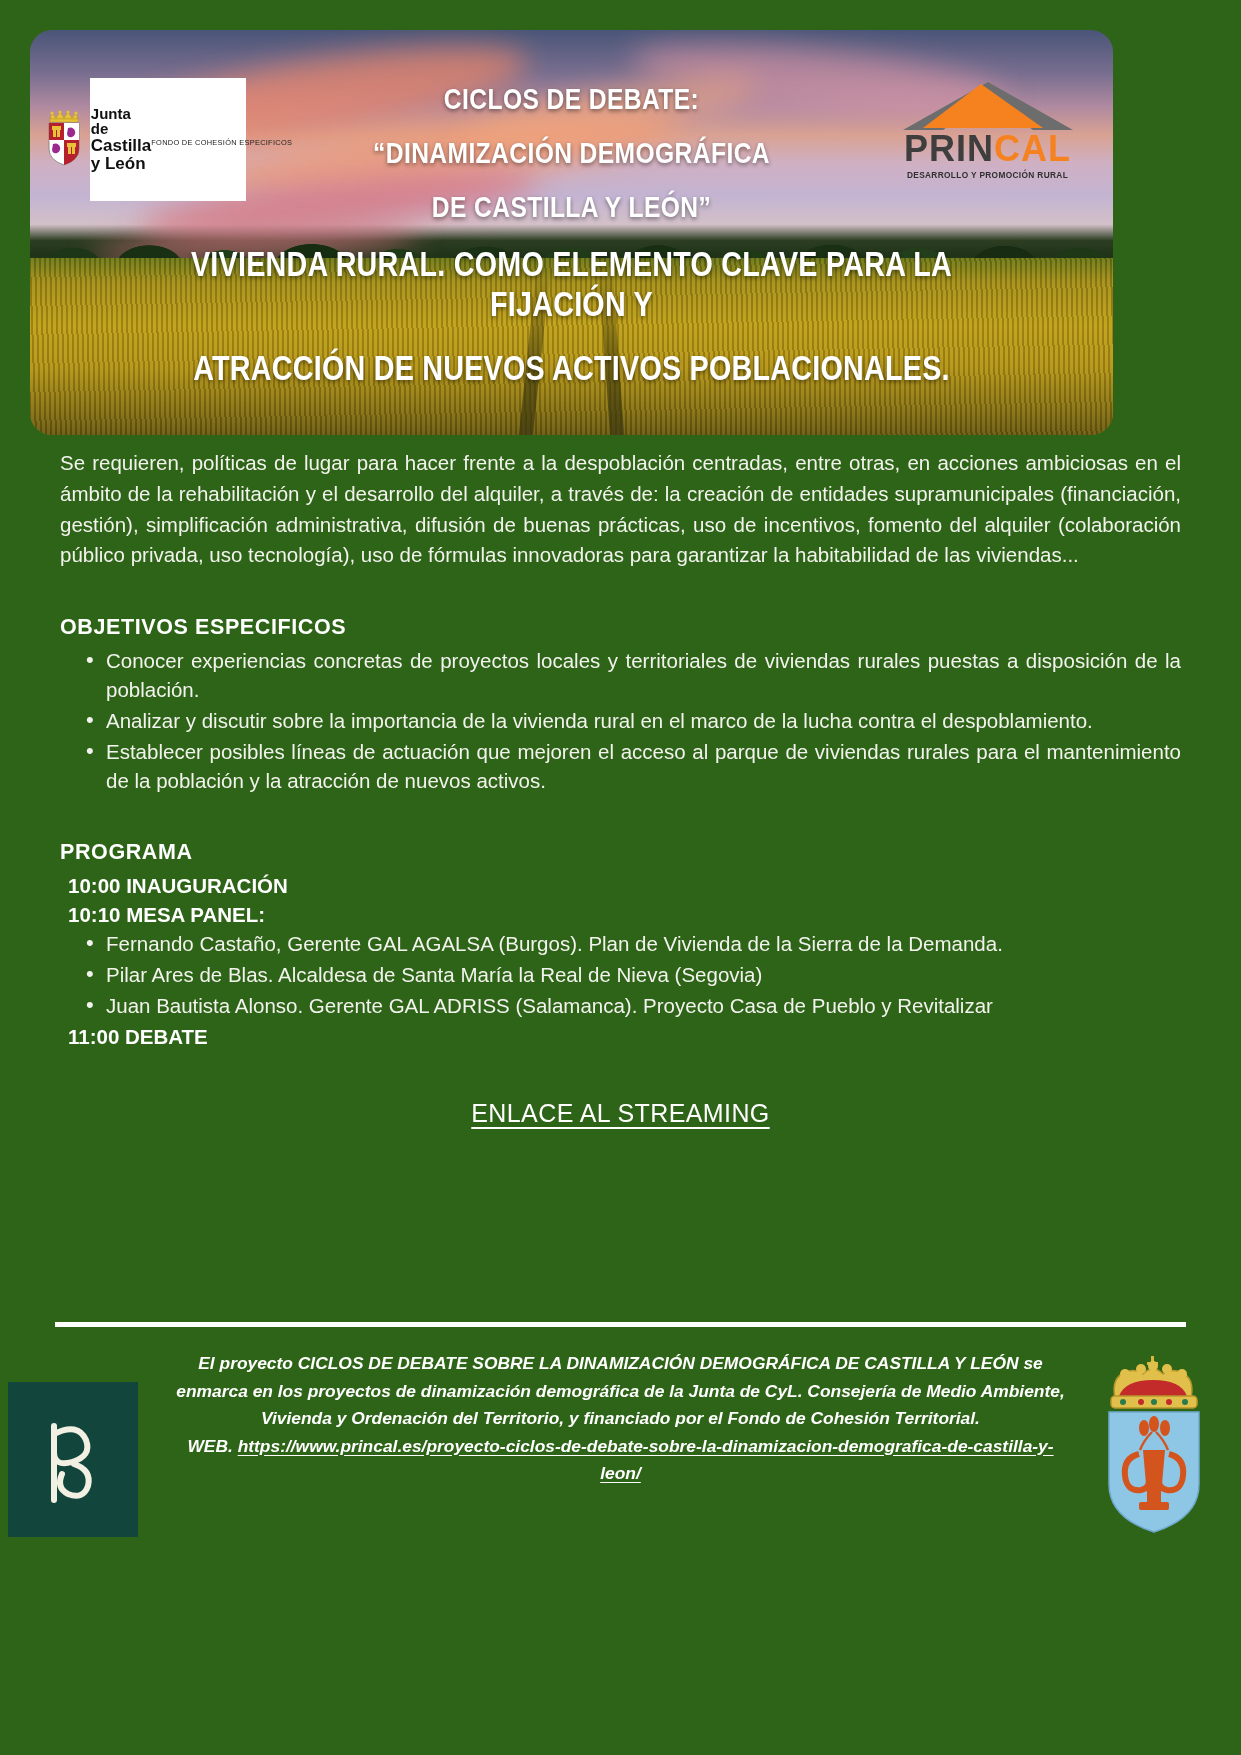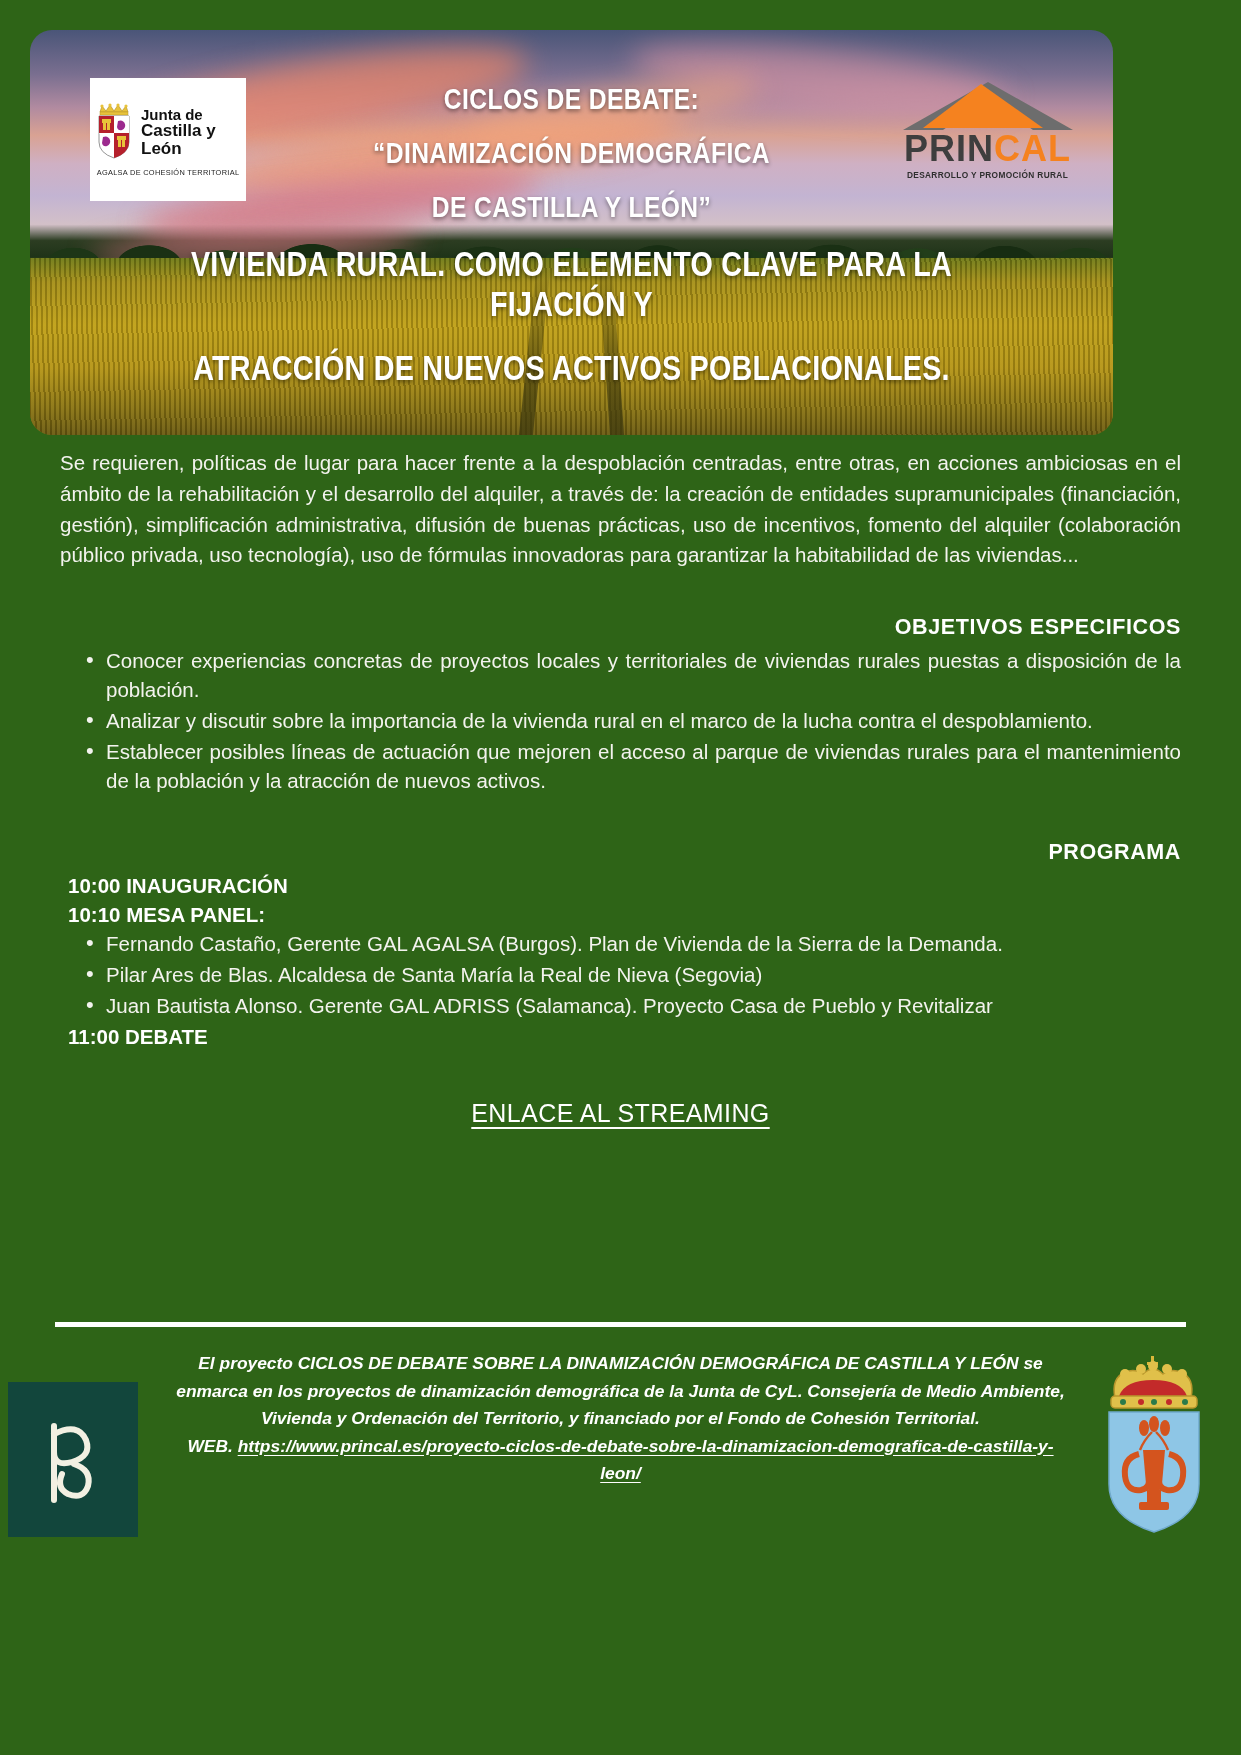--- a/index.html
+++ b/index.html
@@ -92,21 +92,21 @@
   .trackL { left: 46%; top: 232px; transform: skewX(-6deg); }
   .trackR { left: 53%; top: 232px; transform: skewX(4deg); }
 
   
   .jcyl-logo {
     position: absolute;
     left: 60px; top: 48px;
     width: 156px; height: 123px;
     background: #ffffff;
     display: flex;
-    flex-direction: column;
+    flex-direction: row;
     align-items: center;
     justify-content: center;
     padding: 6px 4px;
   }
   .jcyl-row { display: flex; align-items: center; gap: 7px; }
   .jcyl-text {
     font-weight: bold;
     color: #111;
     line-height: 1.06;
     font-size: 15.5px;
@@ -185,21 +185,21 @@
     color: #f3f3ee;
   }
   .intro {
     font-size: 20.5px;
     line-height: 1.5;
     text-align: justify;
     text-justify: inter-word;
   }
 
   .section-head {
-    text-align: right;
+    text-align: left;
     font-size: 21.5px;
     font-weight: bold;
     letter-spacing: .6px;
     color: #ffffff;
     margin-top: 44px;
     margin-bottom: 6px;
   }
 
   ul.bullets {
     list-style: none;
@@ -352,21 +352,21 @@
               <rect x="28" y="36" width="3" height="8"></rect>
             <rect x="23" y="33" width="9" height="4"></rect>
           </g>
         </svg>
       </span>
       <span class="jcyl-text">
         <span class="l1">Junta de</span>
         <span class="l2">Castilla y León</span>
       </span>
     </div>
-    <div class="jcyl-sub">AGALSA DE COHESIÓN TERRITORIAL</div>
+    <div class="jcyl-sub">FONDO DE COHESIÓN ESPECIFICOS</div>
   </div>
 
   <div class="princal-logo">
     <div class="princal-roof">
       <svg width="170" height="48" viewBox="0 0 170 48">
         <polygon points="85,0 170,48 130,48 85,16 40,48 0,48" fill="#6d6d6d"></polygon>
         <polygon points="78,2 140,46 20,46" fill="#f5821f"></polygon>
       </svg>
     </div>
     <div class="princal-word">

